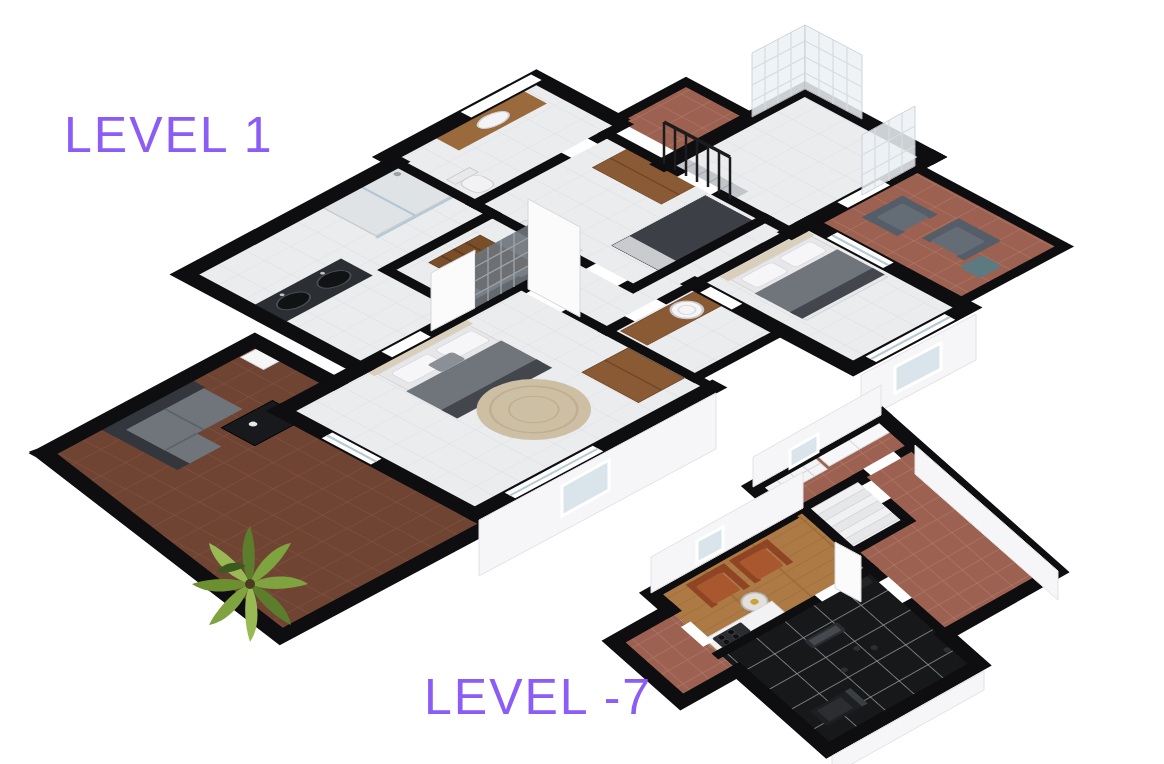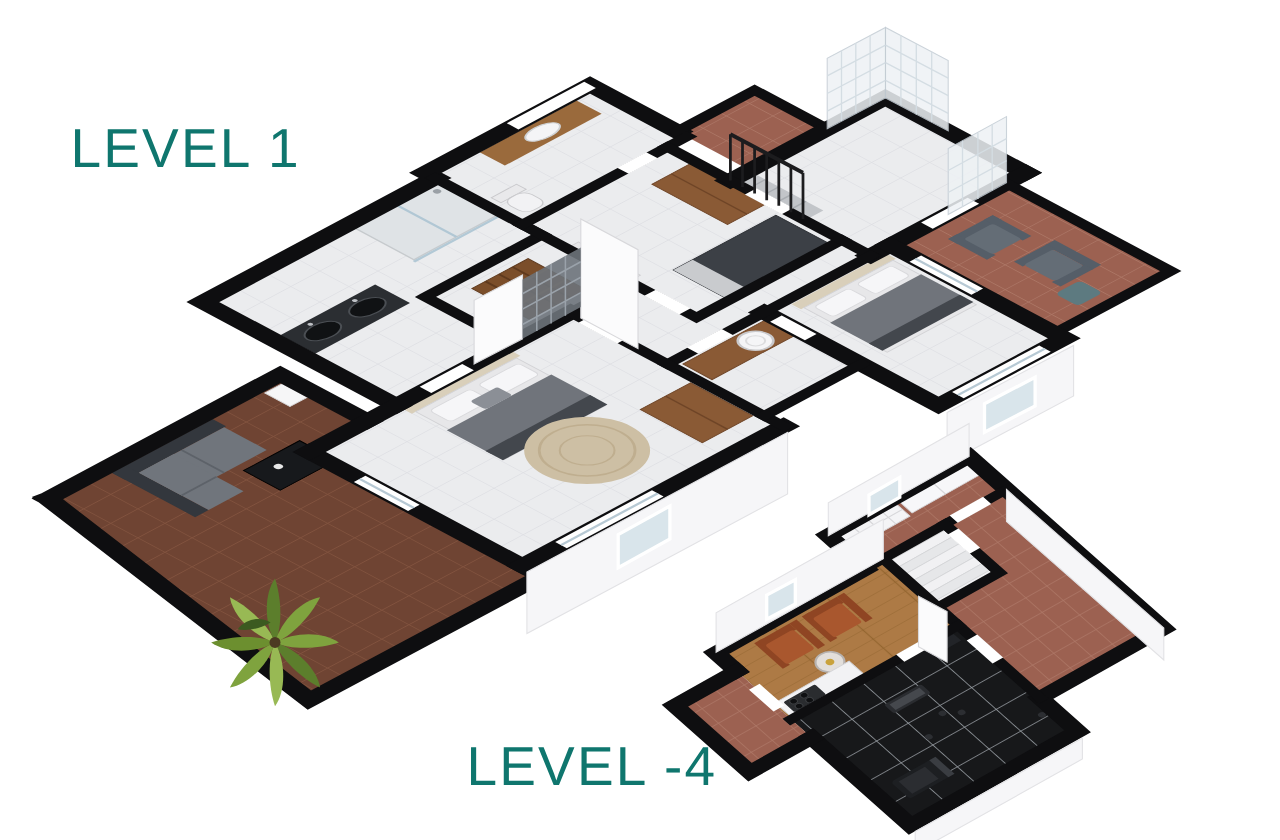--- a/index.html
+++ b/index.html
@@ -1,18 +1,18 @@
 <!DOCTYPE html>
 <html><head>
 <meta charset="utf-8">
 <style>
   html,body{margin:0;padding:0;background:#ffffff;}
   .stage{position:relative;width:1164px;height:764px;background:#ffffff;overflow:hidden;
          font-family:"Liberation Sans", sans-serif;}
-  .level-label{position:absolute;color:#0f766e;font-weight:300;letter-spacing:2px;
+  .level-label{position:absolute;color:#8b5cf6;font-weight:300;letter-spacing:2px;
                font-size:50px;line-height:1;user-select:none;}
   .label-l1{left:64px;top:110px;}
   .label-lm1{left:424px;top:672px;}
   svg{position:absolute;left:0;top:0;}
   .w{stroke:#0e0e10;fill:none;stroke-linecap:square;}
   .w16{stroke-width:17;}
   .w12{stroke-width:11;}
   .gap{stroke:#ffffff;stroke-width:12;stroke-linecap:butt;fill:none;}
   .win{stroke:#b7c9d4;stroke-width:2.5;fill:none;stroke-linecap:butt;}
   .facade{fill:#f6f6f8;stroke:#e2e2e5;stroke-width:1;}
@@ -343,15 +343,15 @@
     <polygon class="pane" points="697,541 723,527 723,549 697,563"></polygon>
     <polygon class="facade" points="753,487 881,415 881,385 753,457"></polygon>
     <polygon class="pane" points="790,450 818,434 818,452 790,468"></polygon>
     <polygon class="facade" points="832,756 984,671 984,690 832,775"></polygon>
 
     <polygon class="slab" points="835,588 861,602 861,556 835,542"></polygon>
   </g>
 </svg>
 
 <div class="level-label label-l1">LEVEL 1</div>
-<div class="level-label label-lm1">LEVEL -4</div>
+<div class="level-label label-lm1">LEVEL -7</div>
 
 </div>
 
 </body></html>

